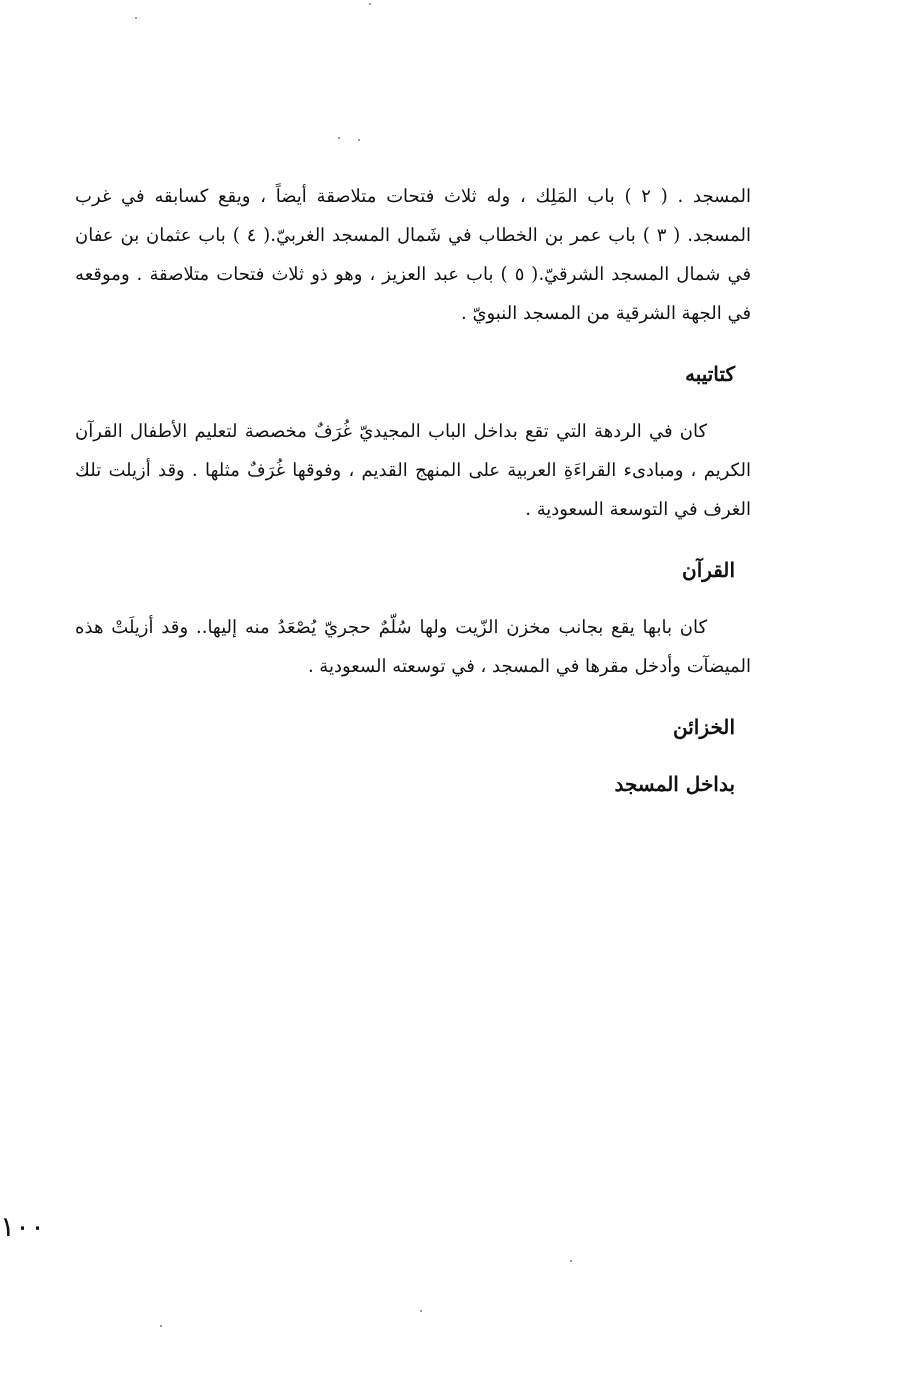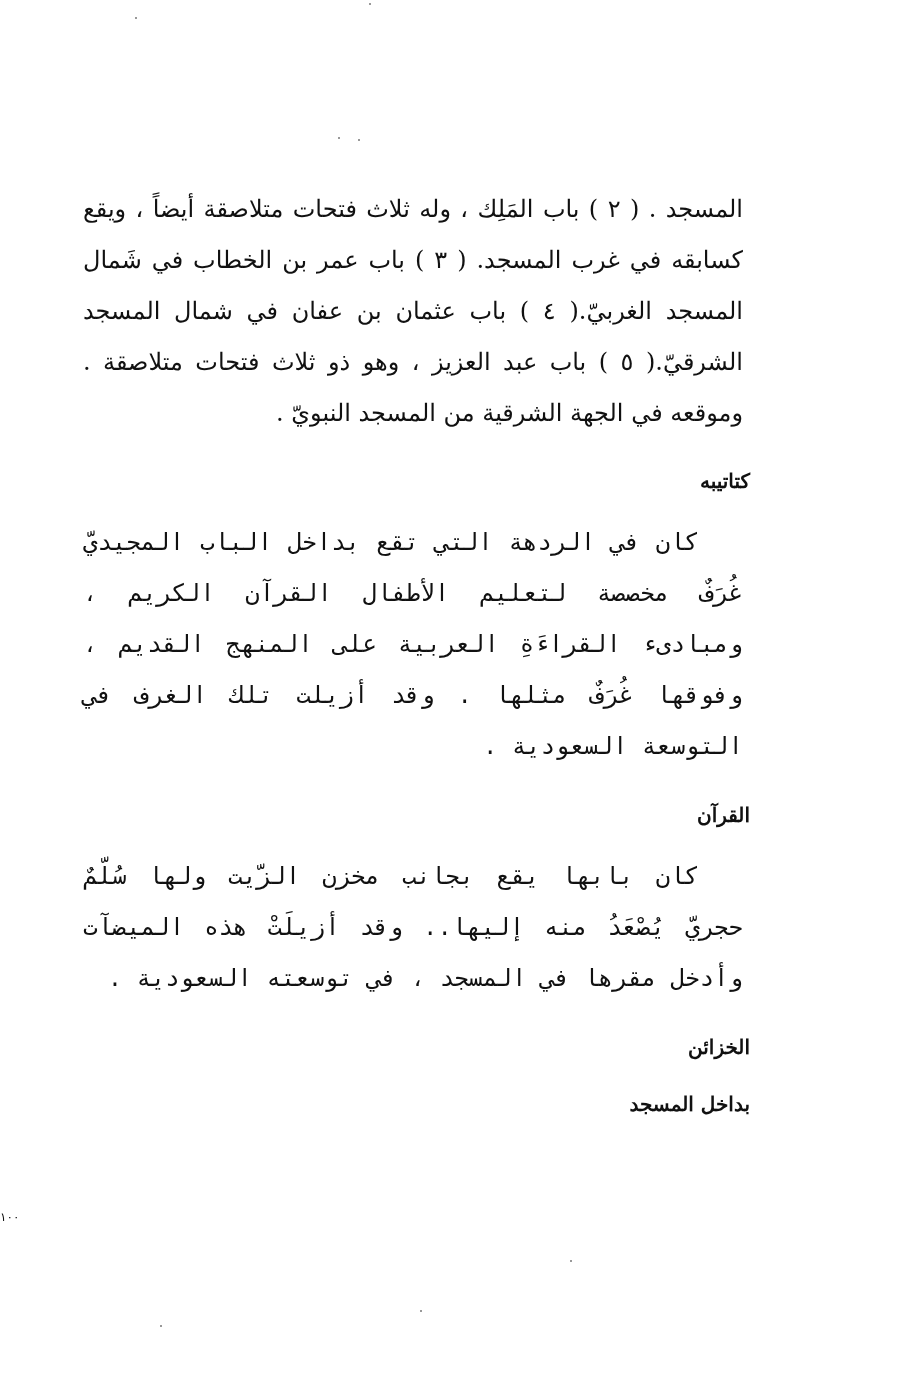--- a/index.html
+++ b/index.html
@@ -17,50 +17,49 @@
     }
     .page {
       position: absolute;
       left: 75px;
       top: 176px;
       width: 676px;
       direction: rtl;
       text-align: justify;
     }
     .para {
-      font-size: 24px;
-      line-height: 51px;
-      margin: 8px;
+      font-size: 18px;
+      line-height: 39px;
+      margin: 0;
       text-align: justify;
       text-align-last: right;
     }
     .para.indent {
       text-indent: 44px;
-      font-family: Liberation Mono, monospace;
     }
     .heading {
       font-size: 20px;
       font-weight: bold;
-      margin: 1px;
+      margin: 16px;
       line-height: 30px;
       text-align: right;
     }
     .section {
       margin-top: 27px;
     }
     .section .heading {
       margin-bottom: 22px;
     }
     .page-number {
       position: absolute;
       top: 1210px;
       left: 0;
       width: 810px;
       text-align: left;
-      font-size: 12px;
+      font-size: 28px;
       direction: rtl;
       letter-spacing: 2px;
     }
     .speck {
       position: absolute;
       width: 2px;
       height: 2px;
       background: #777;
       border-radius: 1px;
     }

